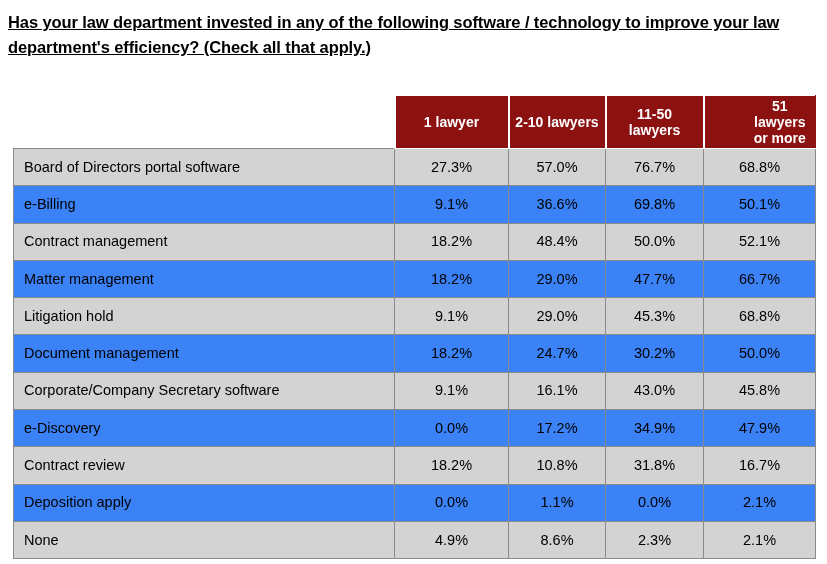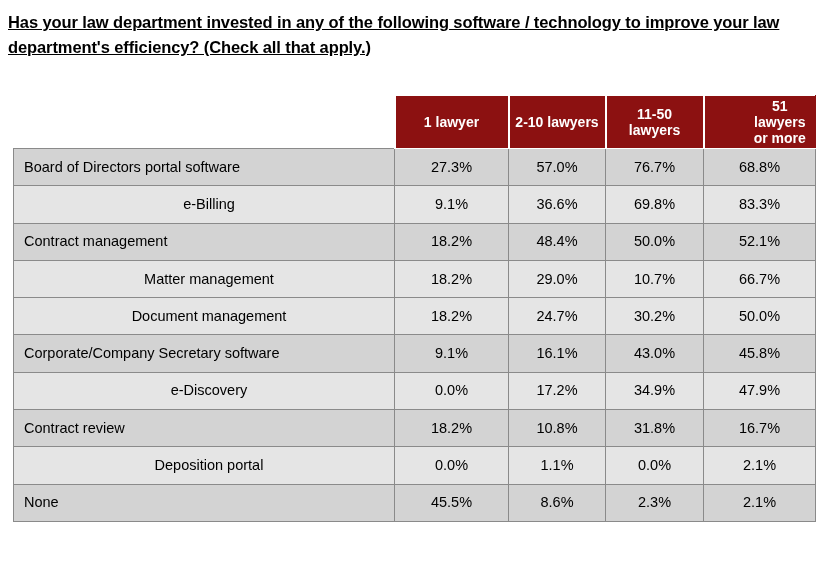--- a/index.html
+++ b/index.html
@@ -78,21 +78,21 @@
     padding: 0 0 0 10px;
     border: 1px solid #8a8a8a;
     vertical-align: middle;
     line-height: 17px;
   }
   tbody td.value-cell {
     text-align: center;
     padding: 7px;
   }
   tbody tr.row-shaded td { background: #d3d3d3; }
-  tbody tr.row-plain  td { background: #e5e5e5; text-align: center; }
+  tbody tr.row-plain  td { background: #3b82f6; }
 
   col.label-col { width: 381px; }
   col.c1 { width: 114px; }
   col.c2 { width: 97px; }
   col.c3 { width: 98px; }
   col.c4 { width: 112px; }
 </style>
 </head>
 <body>
 
@@ -122,35 +122,42 @@
           <td class="value-cell">27.3%</td>
           <td class="value-cell">57.0%</td>
           <td class="value-cell">76.7%</td>
           <td class="value-cell">68.8%</td>
         </tr>
         <tr class="row-plain">
           <td class="label-cell">e-Billing</td>
           <td class="value-cell">9.1%</td>
           <td class="value-cell">36.6%</td>
           <td class="value-cell">69.8%</td>
-          <td class="value-cell">83.3%</td>
+          <td class="value-cell">50.1%</td>
         </tr>
         <tr class="row-shaded">
           <td class="label-cell">Contract management</td>
           <td class="value-cell">18.2%</td>
           <td class="value-cell">48.4%</td>
           <td class="value-cell">50.0%</td>
           <td class="value-cell">52.1%</td>
         </tr>
         <tr class="row-plain">
           <td class="label-cell">Matter management</td>
           <td class="value-cell">18.2%</td>
           <td class="value-cell">29.0%</td>
-          <td class="value-cell">10.7%</td>
+          <td class="value-cell">47.7%</td>
           <td class="value-cell">66.7%</td>
+        </tr>
+        <tr class="row-shaded">
+          <td class="label-cell">Litigation hold</td>
+          <td class="value-cell">9.1%</td>
+          <td class="value-cell">29.0%</td>
+          <td class="value-cell">45.3%</td>
+          <td class="value-cell">68.8%</td>
         </tr>
         <tr class="row-plain">
           <td class="label-cell">Document management</td>
           <td class="value-cell">18.2%</td>
           <td class="value-cell">24.7%</td>
           <td class="value-cell">30.2%</td>
           <td class="value-cell">50.0%</td>
         </tr>
         <tr class="row-shaded">
           <td class="label-cell">Corporate/Company Secretary software</td>
@@ -167,28 +174,28 @@
           <td class="value-cell">47.9%</td>
         </tr>
         <tr class="row-shaded">
           <td class="label-cell">Contract review</td>
           <td class="value-cell">18.2%</td>
           <td class="value-cell">10.8%</td>
           <td class="value-cell">31.8%</td>
           <td class="value-cell">16.7%</td>
         </tr>
         <tr class="row-plain">
-          <td class="label-cell">Deposition portal</td>
+          <td class="label-cell">Deposition apply</td>
           <td class="value-cell">0.0%</td>
           <td class="value-cell">1.1%</td>
           <td class="value-cell">0.0%</td>
           <td class="value-cell">2.1%</td>
         </tr>
         <tr class="row-shaded">
           <td class="label-cell">None</td>
-          <td class="value-cell">45.5%</td>
+          <td class="value-cell">4.9%</td>
           <td class="value-cell">8.6%</td>
           <td class="value-cell">2.3%</td>
           <td class="value-cell">2.1%</td>
         </tr>
       </tbody>
   </table>
 </div>
 
 </body></html>

